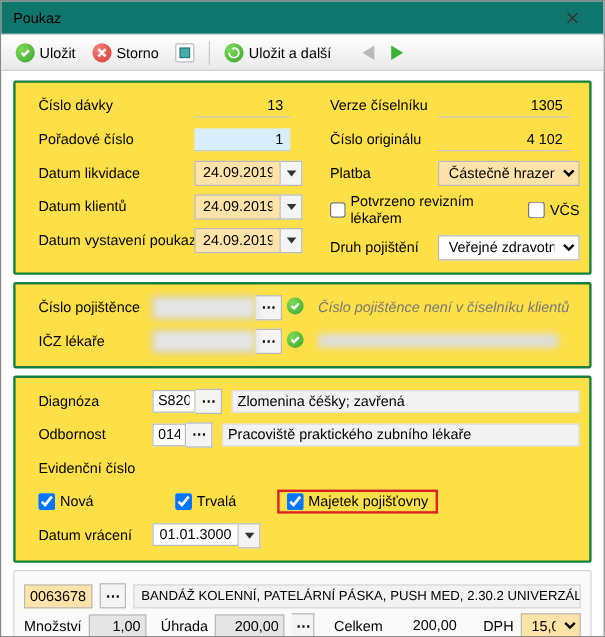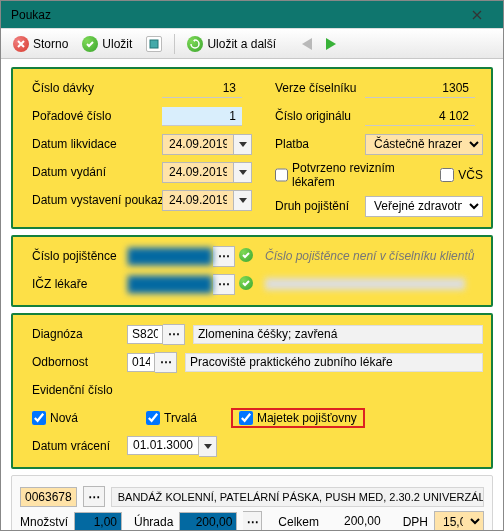--- a/index.html
+++ b/index.html
@@ -31,21 +31,21 @@
   .val-ro.blue { background:#d9eefc; }
   .date-field { display:flex; }
   .date-input { width:72px; background:#ffe3a8; border:1px solid #b8b8b8; padding:2px 6px; text-align:center; font-size:12px; }
   .date-btn { width:18px; height:21px; border:1px solid #b8b8b8; border-left:none; background:#f4f4f4; display:flex; align-items:center; justify-content:center; cursor:pointer; }
   .date-btn .tri { width:0;height:0;border-left:4px solid transparent;border-right:4px solid transparent;border-top:5px solid #333; }
   .sel { height:21px; border:1px solid #b8b8b8; background:#fff; font-size:12px; padding:1px 4px; }
   .sel.yellow { background:#ffe3a8; }
   .section { border:2px solid #15803d; border-radius:2px; margin-bottom:6px; padding:8px 8px 4px 19px; background:#fde047; }
   .field { display:flex; align-items:center; }
   .inp { height:19px; border:1px solid #b8b8b8; padding:2px 4px; background:#fff; }
-  .inp.y { background:#0369a1; }
+  .inp.y { background:#e5e5e5; }
   .ellip { width:22px; height:21px; border:1px solid #b8b8b8; background:#f4f4f4; display:flex; align-items:center; justify-content:center; cursor:pointer; margin-left:0; border-left:none; font-weight:bold; letter-spacing:-1px; }
   .check-ico { width:16px; height:16px; margin-left:4px; }
   .blur { filter: blur(3px); color:#888; }
   .cb { display:flex; align-items:center; gap:4px; }
   .cb input { width:14px; height:14px; margin:0; }
   .redbox { border:2px solid #d22; padding:1px 6px; display:flex; align-items:center; }
   .footer-row { display:flex; align-items:center; gap:6px; margin-top:4px; }
   .footer-row .code { background:#ffe3a8; border:1px solid #b8b8b8; padding:2px 4px; }
   .footer-row .desc { flex:1; border:1px solid #d5d5d5; background:#f2f2f2; padding:3px 6px; white-space:nowrap; overflow:hidden; font-size:11px; }
   .num { text-align:right; }
@@ -58,34 +58,34 @@
   <span class="title">Poukaz</span>
   <div class="close">
     <svg viewBox="0 0 10 10">
         <path d="M1 1 L9 9 M9 1 L1 9" stroke="#333" stroke-width="1.3"></path>
       </svg>
   </div>
 </div>
 
 <div class="toolbar">
   <div class="btn">
+    <span class="green-circle">
+        <svg viewBox="0 0 10 10">
+          <path d="M2 5 L4 7 L8 3" stroke="#fff" stroke-width="2" fill="none"></path>
+        </svg>
+      </span>
+    <span>Uložit</span>
+  </div>
+  <div class="btn">
     <span class="red-circle">
         <svg viewBox="0 0 10 10">
           <path d="M2 2 L8 8 M8 2 L2 8" stroke="#fff" stroke-width="2"></path>
         </svg>
       </span>
     <span>Storno</span>
-  </div>
-  <div class="btn">
-    <span class="green-circle">
-        <svg viewBox="0 0 10 10">
-          <path d="M2 5 L4 7 L8 3" stroke="#fff" stroke-width="2" fill="none"></path>
-        </svg>
-      </span>
-    <span>Uložit</span>
   </div>
   <div class="btn">
       <span class="small-icon">
         <svg width="10" height="10">
           <rect x="1" y="1" width="8" height="8" fill="#4aa" stroke="#277"></rect>
         </svg>
       </span>
     </div>
   <div class="sep"></div>
   <div class="btn">
@@ -122,21 +122,21 @@
         <div class="row">
             <span class="lbl">Datum likvidace</span>
           <div class="date-field">
               <input class="date-input" value="24.09.2019" style="">
               <div class="date-btn">
                 <div class="tri"></div>
               </div>
             </div>
         </div>
         <div class="row">
-            <span class="lbl">Datum vydání</span>
+            <span class="lbl">Datum klientů</span>
           <div class="date-field">
               <input class="date-input" value="24.09.2019" style="">
               <div class="date-btn">
                 <div class="tri"></div>
               </div>
             </div>
         </div>
         <div class="row">
             <span class="lbl" style="width:145px">Datum vystavení poukazu</span>
           <div class="date-field" style="margin-left:-15px">

